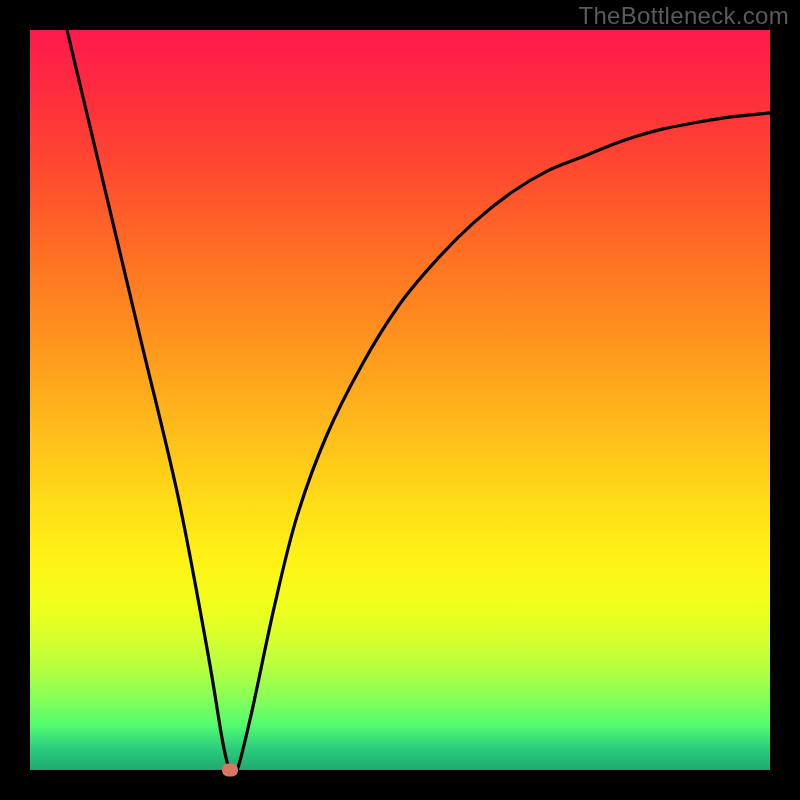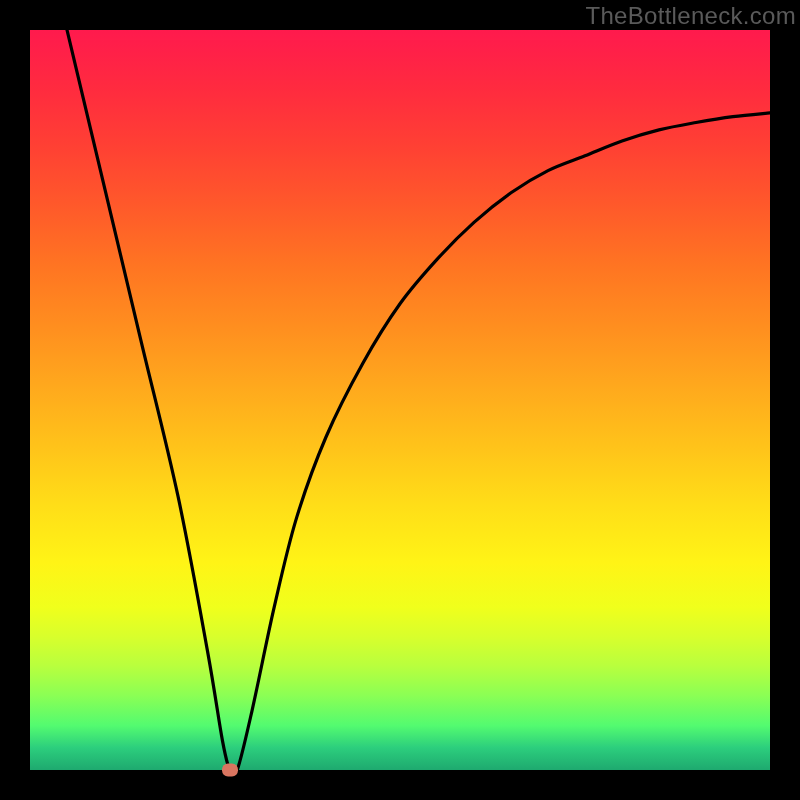--- a/index.html
+++ b/index.html
@@ -41,21 +41,21 @@
       #b8ff3e 86%,
       #8aff55 90%,
       #53fb70 94%,
       #2cce7d 97%,
       #1ea96f 100%
     );
   }
   .watermark {
     position: absolute;
     top: 2px;
-    right: 4px;
+    right: 11px;
     color: #5a5a5a;
     font-size: 24px;
     letter-spacing: 0.3px;
     user-select: none;
   }
   svg.curve {
     position: absolute;
     left: 0;
     top: 0;
     width: 740px;

